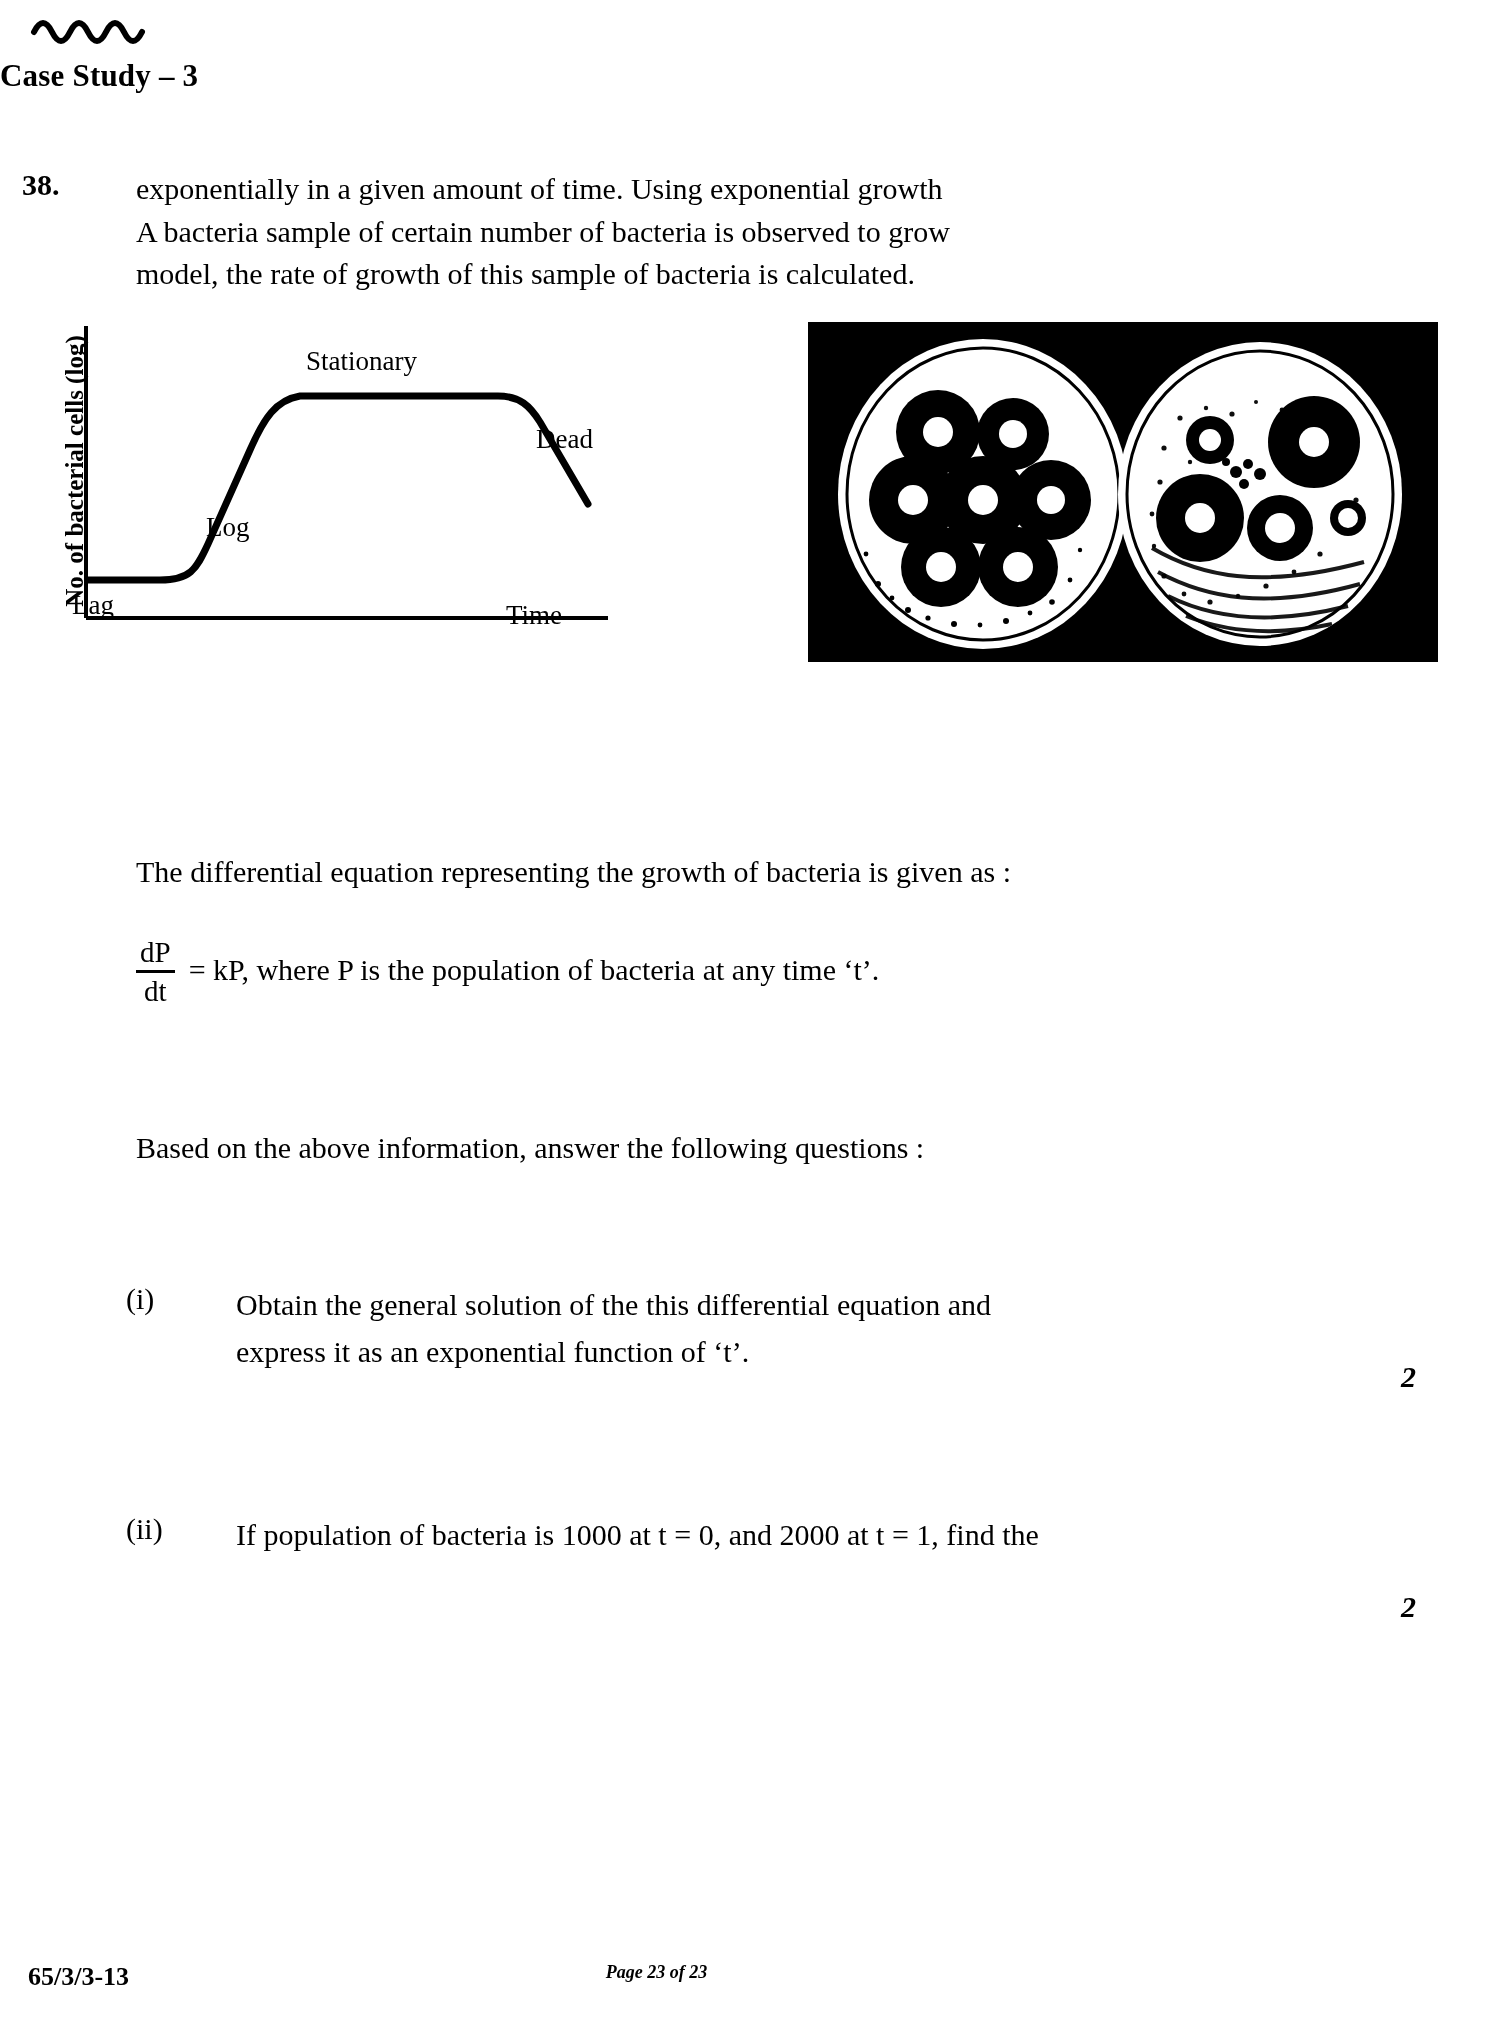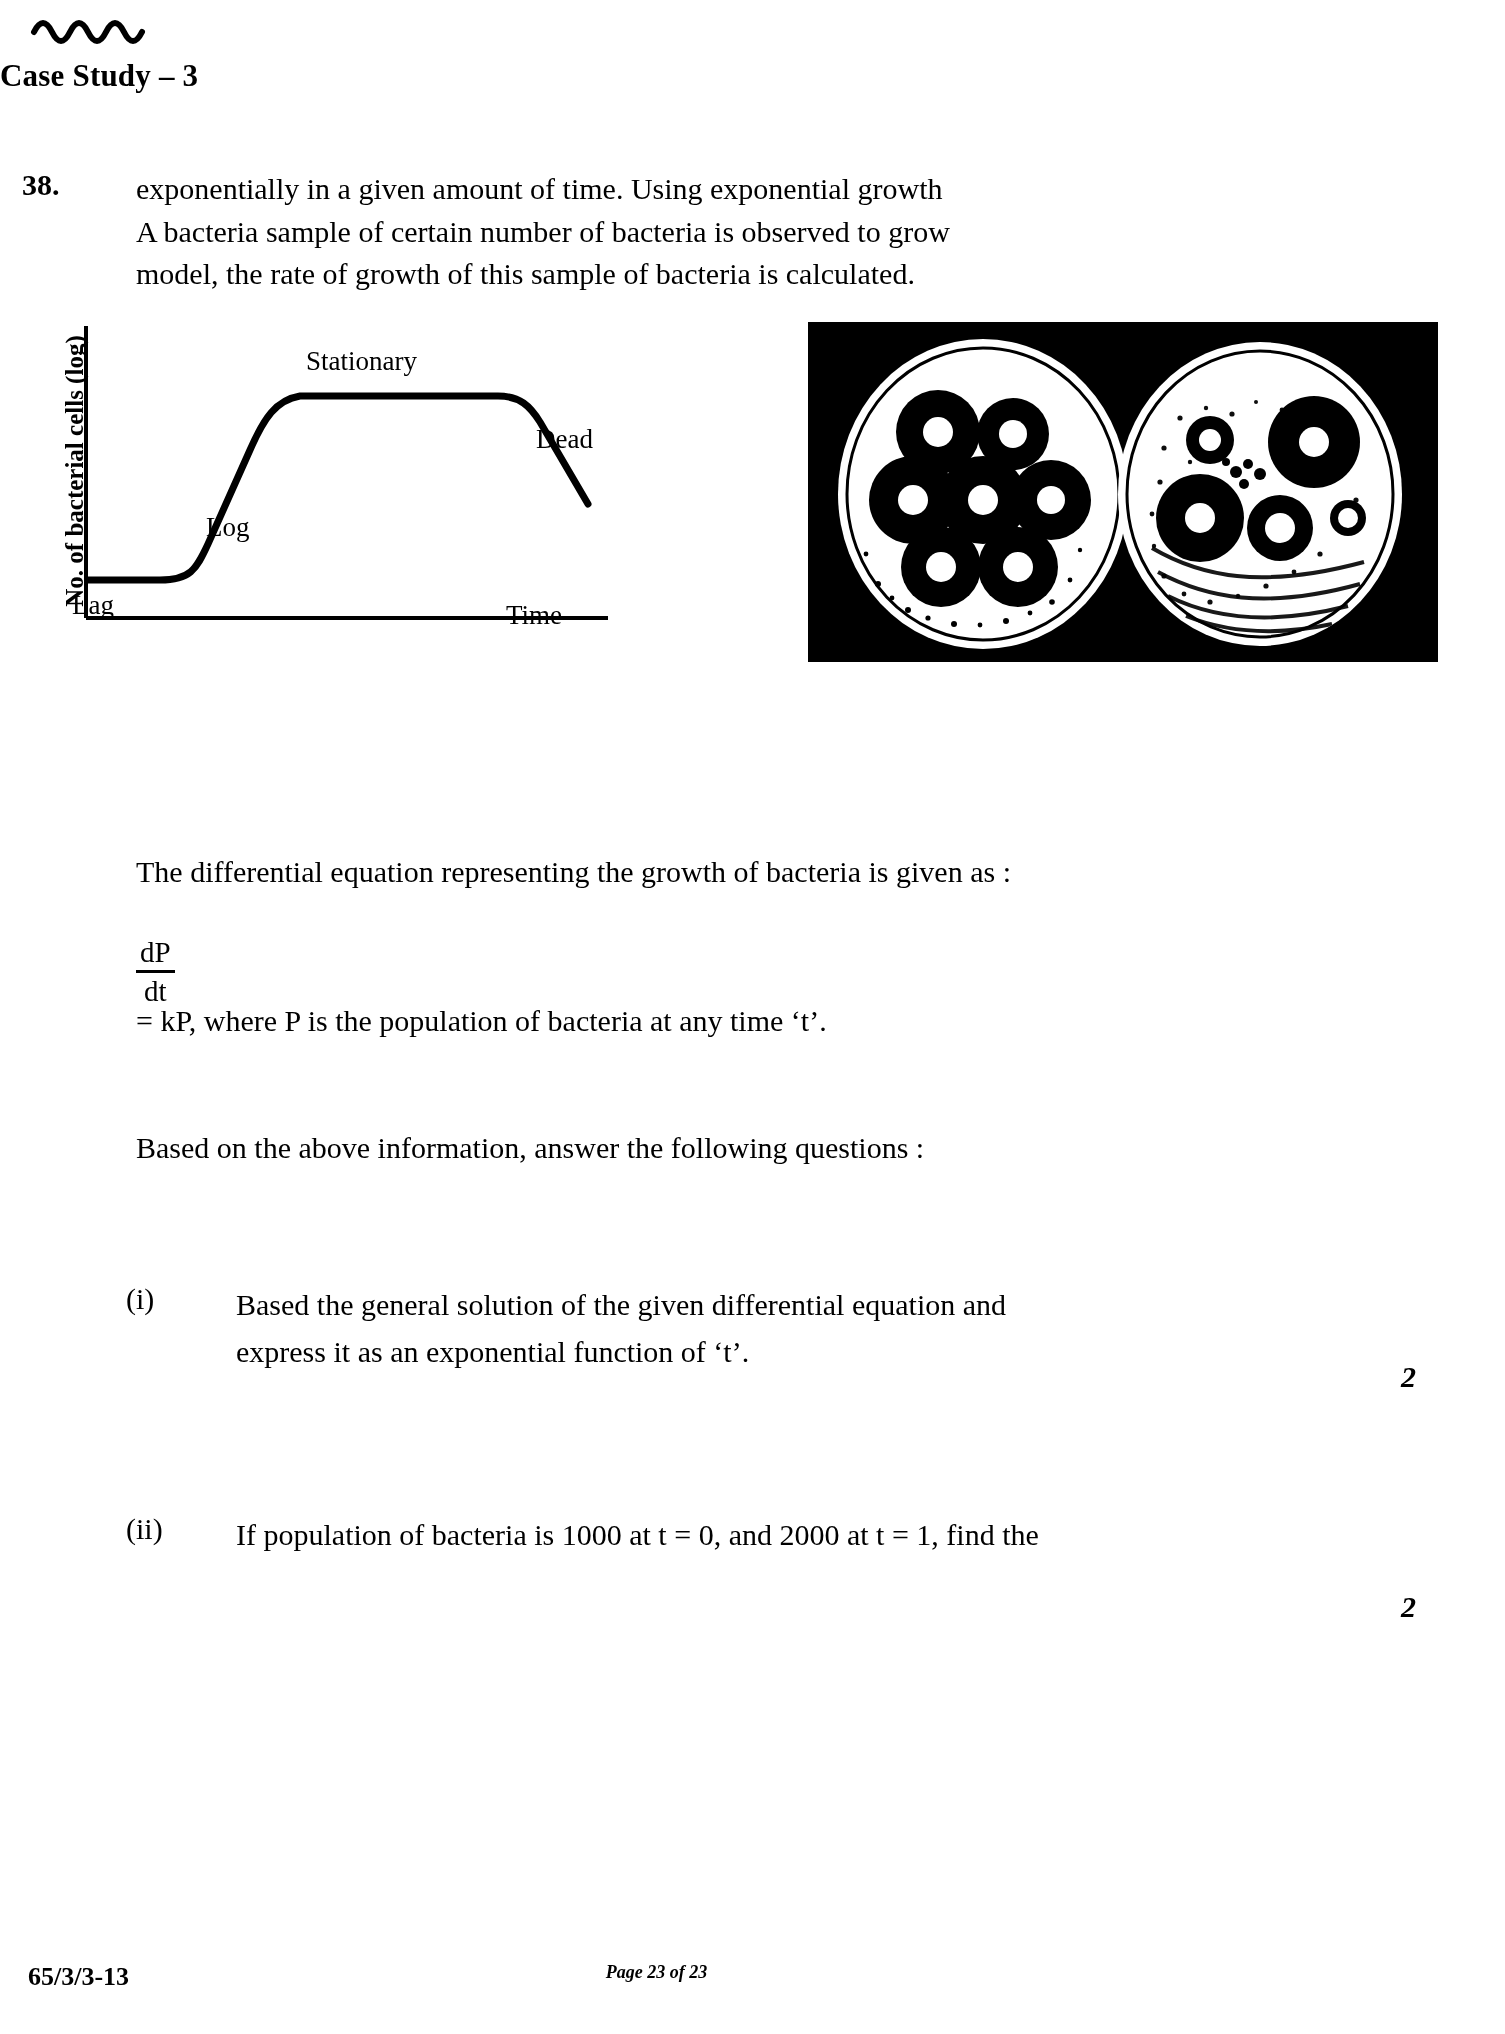--- a/index.html
+++ b/index.html
@@ -119,23 +119,22 @@
     left: 136px;
     top: 855px;
     font-size: 30px;
     white-space: nowrap;
   }
   .eq-row {
     position: absolute;
     left: 136px;
     top: 935px;
     display: flex;
-    align-items: flex-start;
-    font-size: 30px;
-    flex-direction: column;
+    align-items: center;
+    font-size: 30px;
   }
   .fraction {
     display: inline-flex;
     flex-direction: column;
     align-items: center;
     line-height: 1.05;
     margin-right: 14px;
     position: relative;
     top: 2px;
   }
@@ -385,21 +384,21 @@
     <span class="denom">dt</span>
   </span>
   <span class="eq-rest">= kP, where P is the population of bacteria at any time ‘t’.</span>
 </div>
 
 <div class="based-line">Based on the above information, answer the following questions :</div>
 
 <div class="subq subq-i">
   <span class="roman">(i)</span>
   <span class="text">
-    <span class="l1">Based the general solution of the given differential equation and</span>
+    <span class="l1">Obtain the general solution of the this differential equation and</span>
     <span class="l2">express it as an exponential function of ‘t’.</span>
   </span>
   <span class="marks">2</span>
 </div>
 
 <div class="subq subq-ii">
   <span class="roman">(ii)</span>
   <span class="text">
     <span class="l1">If population of bacteria is 1000 at t = 0, and 2000 at t = 1, find the</span>
   </span>

